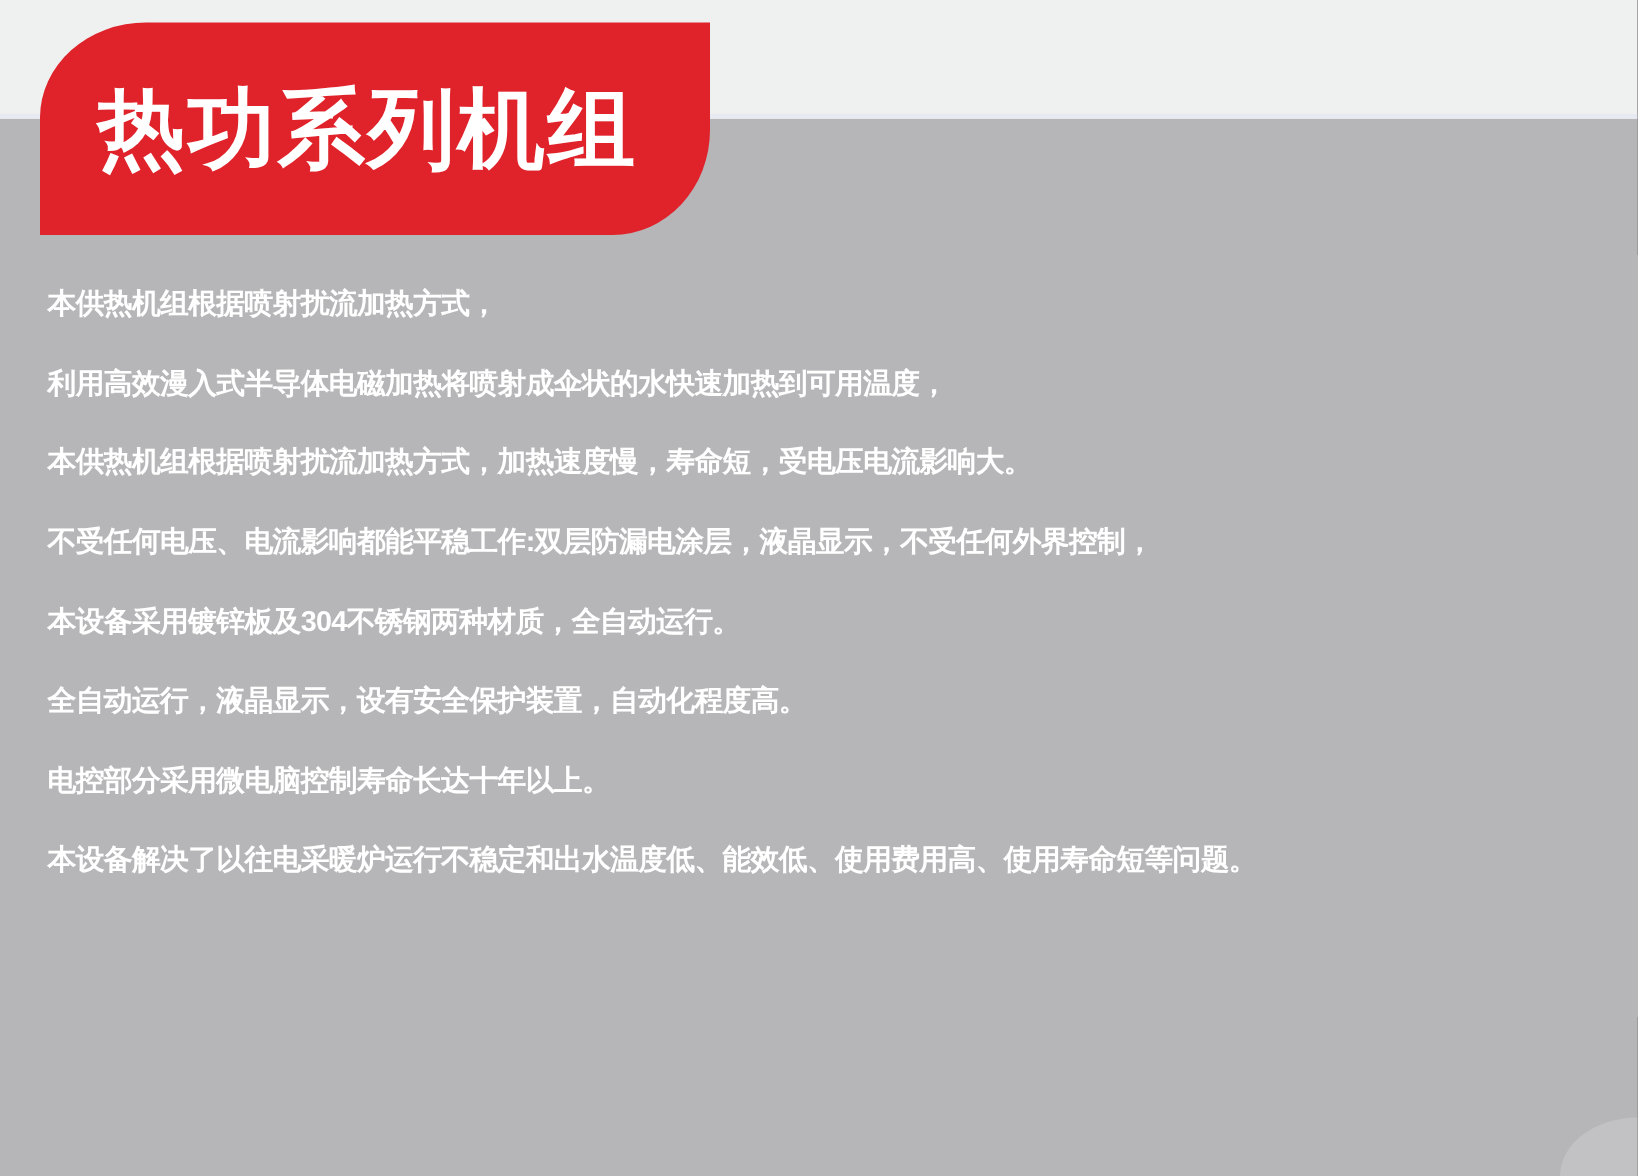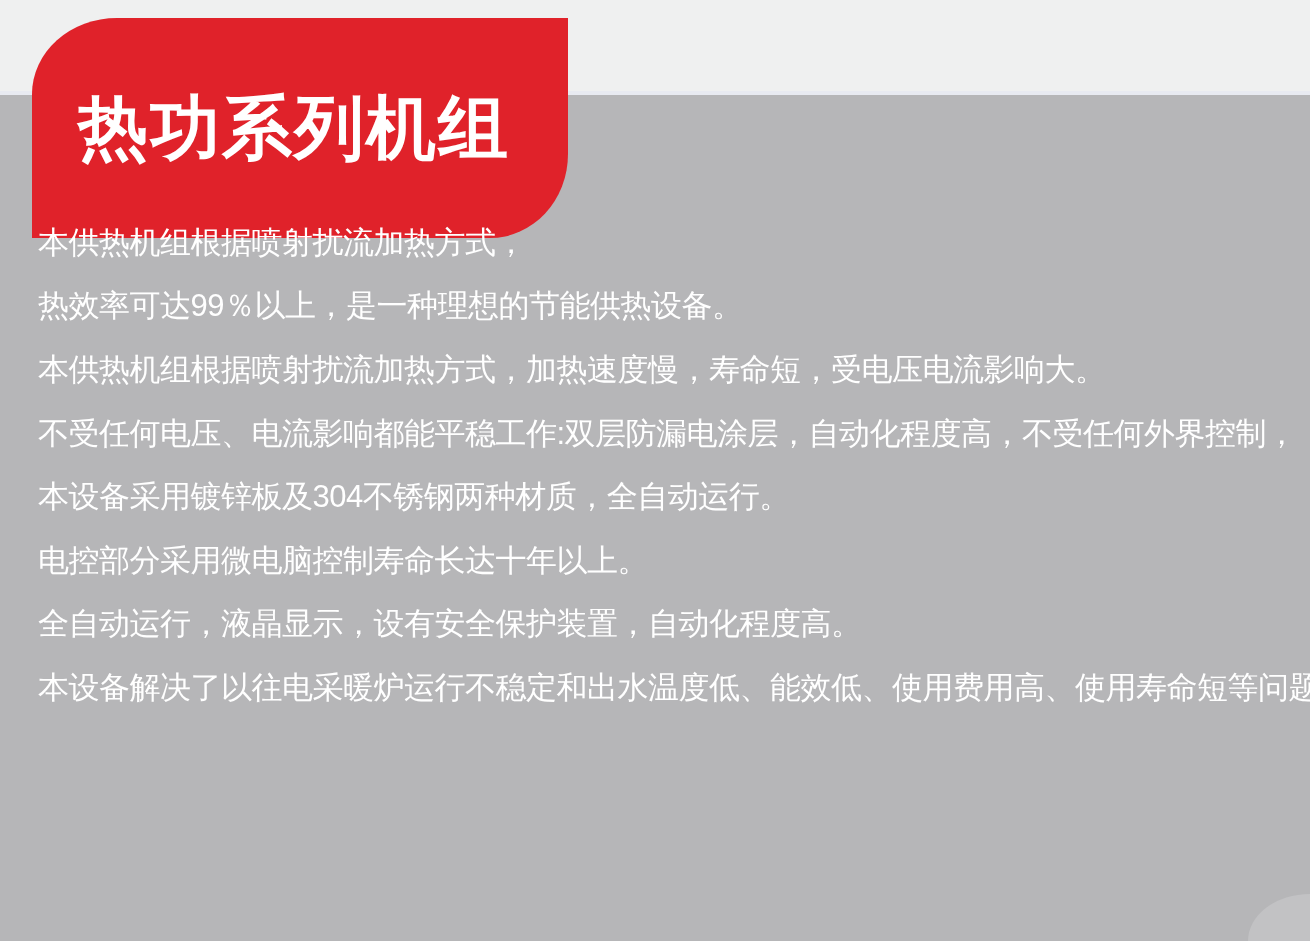--- a/index.html
+++ b/index.html
@@ -29,21 +29,21 @@
     left: 0;
     width: 100%;
     height: 4px;
     background: #e8eaf1;
   }
   .banner {
     position: absolute;
     left: 32px;
     top: 18px;
     width: 536px;
-    height: 220px;
+    height: 170px;
     box-sizing: border-box;
     background: var(--banner-red, #e0222a);
     border-radius: 85px 0 78px 0 / 76px 0 84px 0;
     display: flex;
     align-items: center;
     padding-left: 46px;
   }
   .banner-title {
     margin: 0;
     font-size: 70px;
@@ -56,22 +56,22 @@
   .content {
     position: absolute;
     left: 38px;
     top: 211px;
     width: 1262px;
   }
   .line {
     height: 63.6px;
     display: flex;
     align-items: center;
-    font-size: 31px;
-    font-weight: 400;
+    font-size: 23px;
+    font-weight: 700;
     letter-spacing: -0.5px;
     color: var(--text-white, #ffffff);
     white-space: nowrap;
   }
   .corner-curve {
     position: absolute;
     right: 0;
     bottom: 0;
     width: 62px;
     height: 47px;
@@ -87,24 +87,24 @@
   <div class="top-strip">
     <div class="top-strip-edge"></div>
   </div>
 
   <div class="banner">
     <h1 class="banner-title">热功系列机组</h1>
   </div>
 
   <div class="content">
     <div class="line">本供热机组根据喷射扰流加热方式，</div>
-    <div class="line">热效率可达99％以上，是一种理想的节能供热设备。</div>
+    <div class="line">利用高效漫入式半导体电磁加热将喷射成伞状的水快速加热到可用温度，</div>
     <div class="line">本供热机组根据喷射扰流加热方式，加热速度慢，寿命短，受电压电流影响大。</div>
-    <div class="line">不受任何电压、电流影响都能平稳工作:双层防漏电涂层，自动化程度高，不受任何外界控制，</div>
+    <div class="line">不受任何电压、电流影响都能平稳工作:双层防漏电涂层，液晶显示，不受任何外界控制，</div>
     <div class="line">本设备采用镀锌板及304不锈钢两种材质，全自动运行。</div>
+    <div class="line">全自动运行，液晶显示，设有安全保护装置，自动化程度高。</div>
     <div class="line">电控部分采用微电脑控制寿命长达十年以上。</div>
-    <div class="line">全自动运行，液晶显示，设有安全保护装置，自动化程度高。</div>
     <div class="line">本设备解决了以往电采暖炉运行不稳定和出水温度低、能效低、使用费用高、使用寿命短等问题。</div>
   </div>
 
   <div class="corner-curve"></div>
 
 </div>
 
 </body></html>

